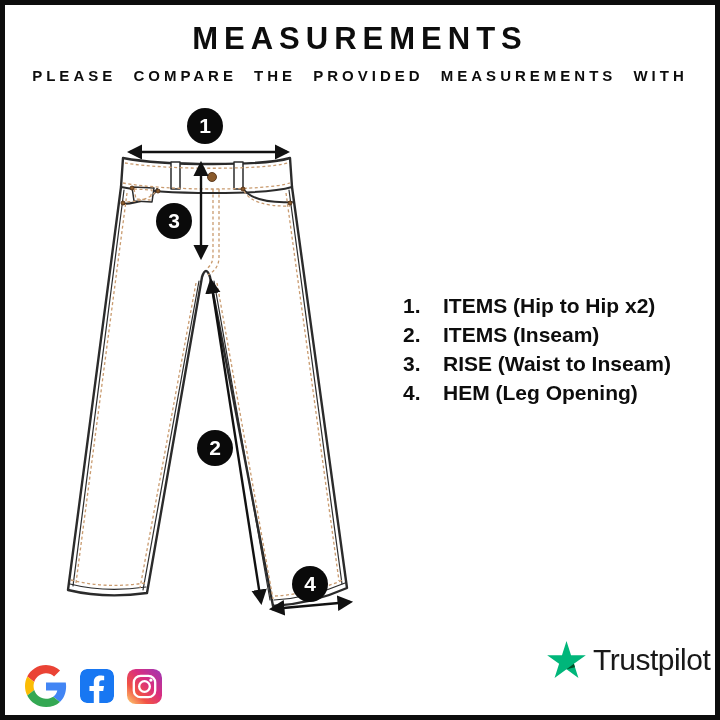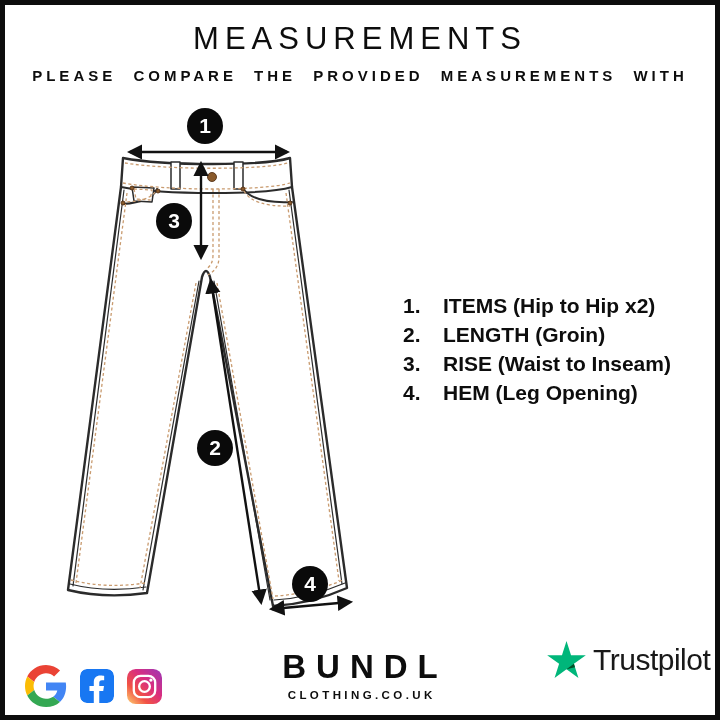--- a/index.html
+++ b/index.html
@@ -3,21 +3,21 @@
 <meta charset="utf-8">
 <style>
   html,body{margin:0;padding:0;background:#fff;}
   .frame{
     position:relative;width:720px;height:720px;box-sizing:border-box;
     border:5px solid #0d0d0d;background:#fff;overflow:hidden;
     font-family:"Liberation Sans","DejaVu Sans",sans-serif;color:#0d0d0d;
   }
   
   .header{position:absolute;top:16px;left:0;width:100%;text-align:center;}
-  .title{font-size:31px;font-weight:400;letter-spacing:6px;margin:0;}
+  .title{font-size:31px;font-weight:700;letter-spacing:6px;margin:0;}
   .subtitle{margin-top:8px;font-size:15px;font-weight:700;letter-spacing:4px;word-spacing:9px;line-height:22px;}
   
   .diagram{position:absolute;left:40px;top:100px;width:360px;height:540px;}
   .diagram svg{position:absolute;left:0;top:0;}
   .marker{
     position:absolute;width:36px;height:36px;border-radius:50%;background:#0a0a0a;
     color:#fff;font-size:21px;font-weight:700;display:flex;align-items:center;justify-content:center;
   }
   .marker-1{left:142px;top:3px;}
   .marker-3{left:111px;top:98px;}
@@ -129,21 +129,21 @@
       </div>
   </div>
 
   <div class="legend">
     <div class="legend-row">
       <span class="legend-num">1.</span>
       <span>ITEMS (Hip to Hip x2)</span>
     </div>
     <div class="legend-row">
       <span class="legend-num">2.</span>
-      <span>LENGTH (Groin)</span>
+      <span>ITEMS (Inseam)</span>
     </div>
     <div class="legend-row">
       <span class="legend-num">3.</span>
       <span>RISE (Waist to Inseam)</span>
     </div>
     <div class="legend-row">
       <span class="legend-num">4.</span>
       <span>HEM (Leg Opening)</span>
     </div>
   </div>
@@ -168,24 +168,20 @@
           <stop offset="100%" stop-color="#9B36B7"></stop>
         </linearGradient>
       </defs>
       <rect width="36" height="36" rx="9" fill="url(#igGrad)"></rect>
       <rect x="7" y="7" width="22" height="22" rx="7" fill="none" stroke="#ffffff" stroke-width="2.4"></rect>
       <circle cx="18" cy="18" r="5.5" fill="none" stroke="#ffffff" stroke-width="2.4"></circle>
       <circle cx="24.6" cy="11.4" r="1.7" fill="#ffffff"></circle>
     </svg>
   </div>
 
-  <div class="brand">
-    <div class="brand-name">BUNDL</div>
-    <div class="brand-tagline">CLOTHING.CO.UK</div>
-  </div>
 
   <div class="trustpilot">
     <svg width="39" height="37" viewBox="0 0 46 44">
       <path fill="#00B67A" d="M46 16.8 H28.4 L23 0 L17.6 16.8 H0 L14.2 27.1 L8.8 44 L23 33.6 L37.2 44 L31.8 27.1 Z"></path>
       <path fill="#005128" d="M31.8 27.1 L23 33.6 L33.1 31.2 Z"></path>
     </svg>
     <span class="trustpilot-label">Trustpilot</span>
   </div>
 
 </div>

